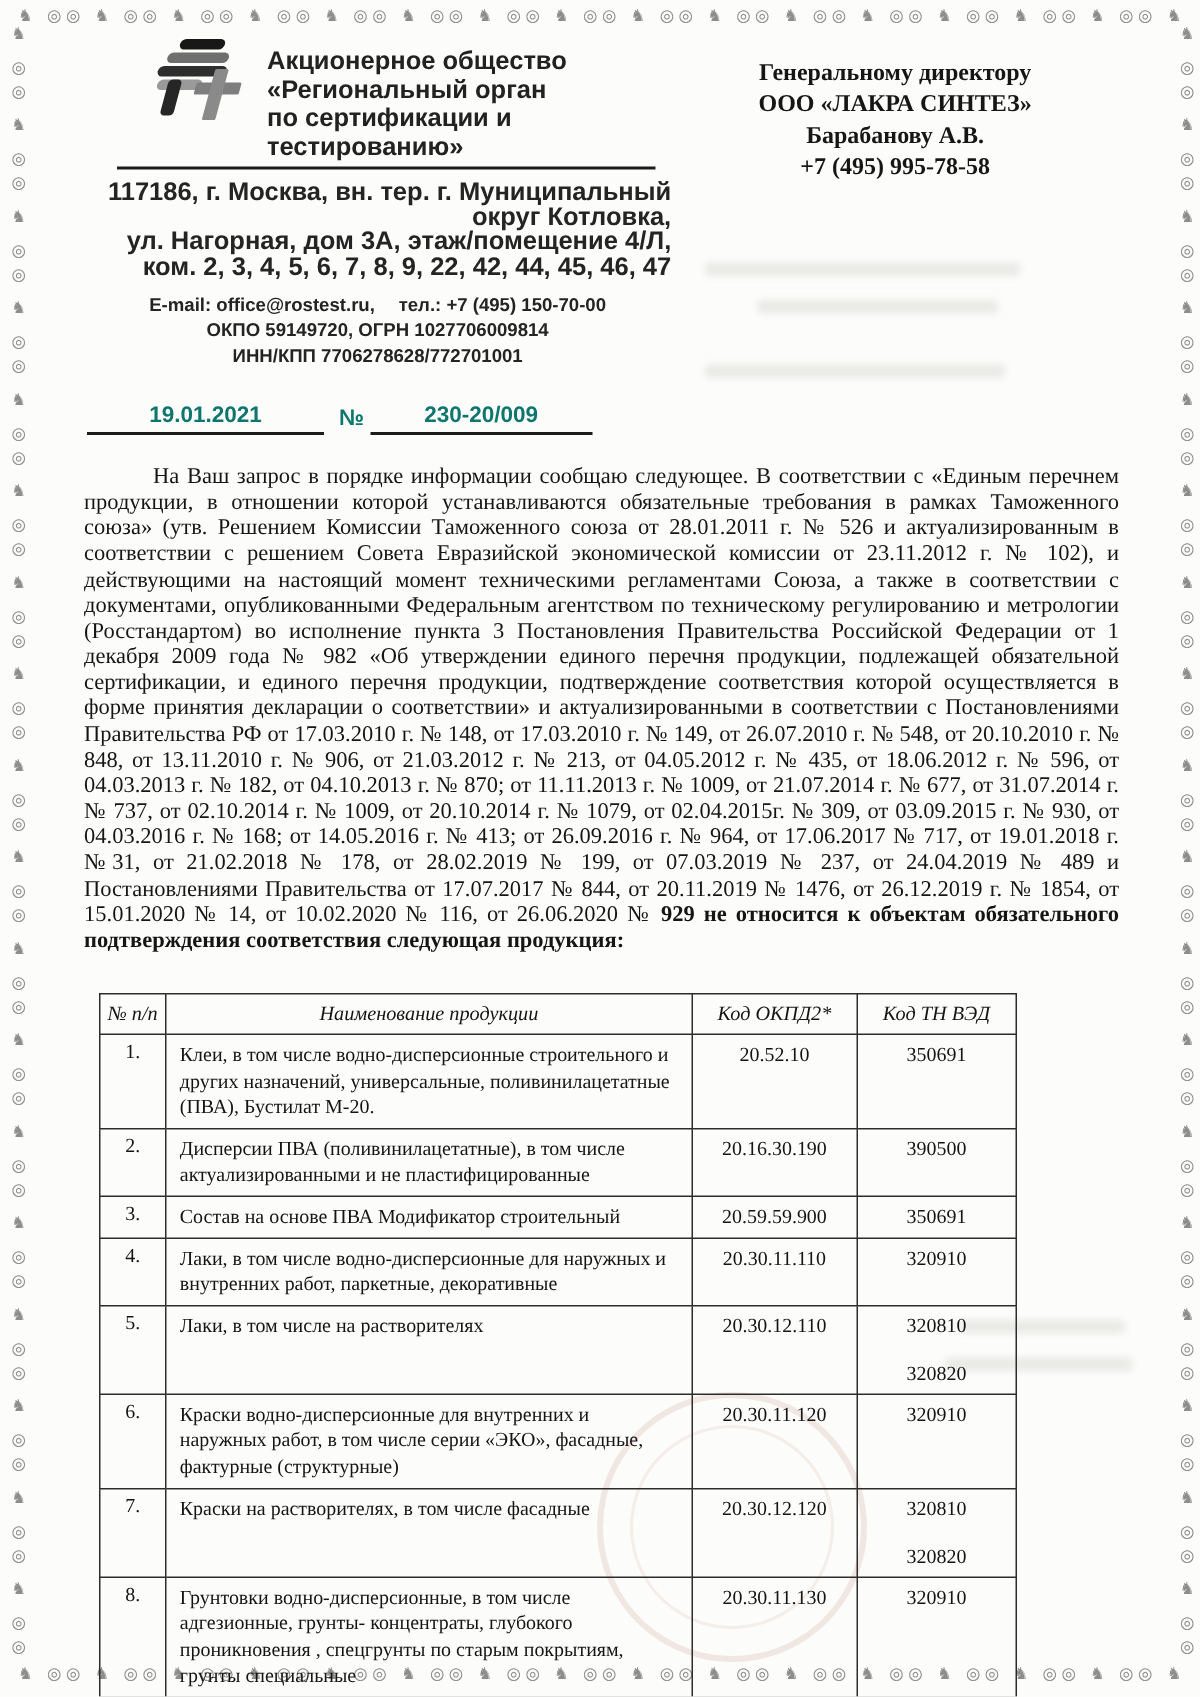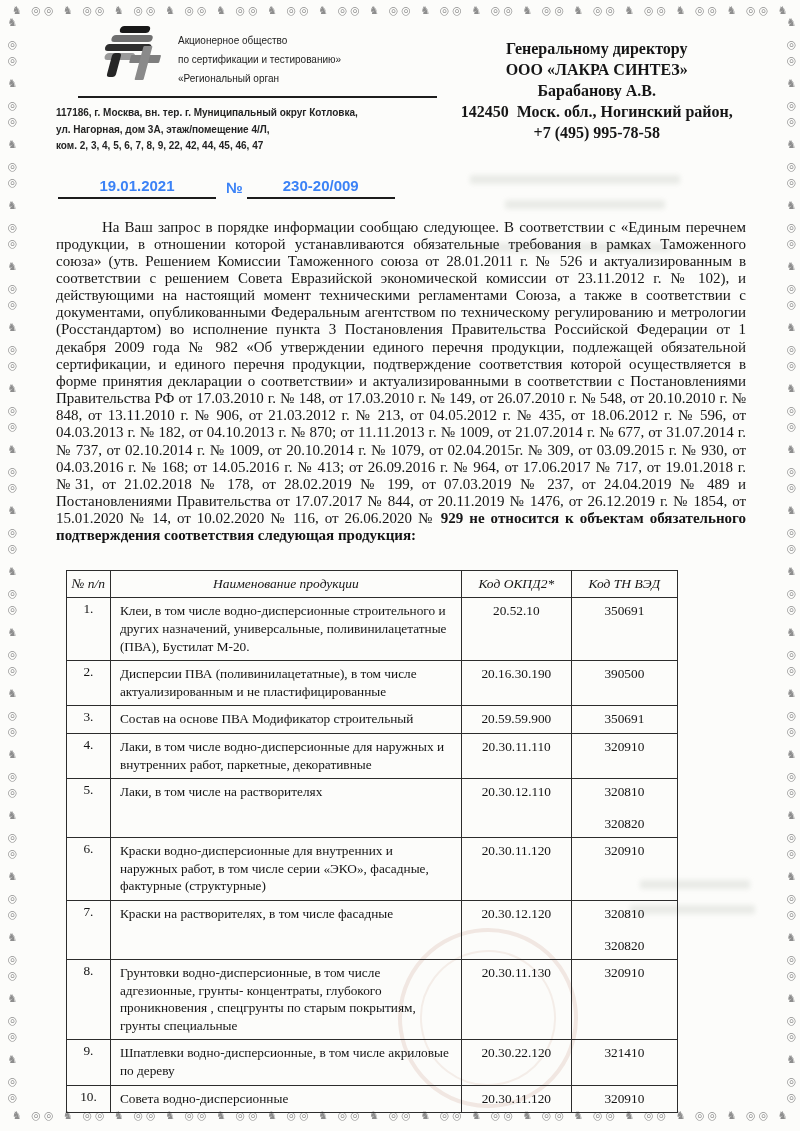--- a/index.html
+++ b/index.html
@@ -34,40 +34,40 @@
 
   
   .content{position:absolute;left:56px;top:22px;width:690px;}
 
   
   .letterhead{display:flex;justify-content:space-between;}
   .lh-left{width:400px;font-family:"Liberation Sans",sans-serif;}
   .lh-logo-row{display:flex;align-items:flex-start;padding-left:28px;}
   .lh-logo{flex:0 0 auto;margin-right:14px;}
   .org-name{
-    font-weight:normal;font-size:10px;line-height:19px;color:#222;
+    font-weight:bold;font-size:17px;line-height:19px;color:#222;
     padding-top:9px;
   }
   .lh-divider{border-top:2.4px solid #1d1d1d;margin:4px 10px 7px 22px;}
   .lh-address{
-    text-align:left;font-weight:bold;font-size:10px;line-height:16.5px;color:#242424;
+    text-align:right;font-weight:bold;font-size:17px;line-height:16.5px;color:#242424;
   }
   .lh-contacts{
     text-align:center;font-weight:bold;font-size:12.4px;line-height:17px;color:#242424;
     margin-top:9px;
   }
   .recipient{
     width:305px;padding-top:16px;
     text-align:center;font-weight:bold;font-size:16px;line-height:21px;color:#161616;
   }
   
   .date-row{
     display:flex;align-items:flex-end;
     margin-top:22px;margin-left:2px;
-    font-family:"Liberation Sans",sans-serif;font-weight:bold;font-size:15px;color:#3b82f6;
+    font-family:"Liberation Sans",sans-serif;font-weight:bold;font-size:15px;color:#0f766e;
   }
   .date-field{width:158px;text-align:center;border-bottom:2px solid #1c1c1c;padding-bottom:3px;}
   .no-label{margin:0 4px 3px 10px;}
   .num-field{width:148px;text-align:center;border-bottom:2px solid #1c1c1c;padding-bottom:3px;}
 
   
   .letter-body{
     margin-top:20px;
     font-size:15px;line-height:17.15px;
     text-align:justify;text-indent:46px;
@@ -141,37 +141,41 @@
                 <rect x="12" y="22" width="46" height="7" rx="3.5" fill="#2e2e2e"></rect>
                 <rect x="14" y="31" width="30" height="7" rx="3.5" fill="#9a9a9a"></rect>
                 <rect x="21" y="31" width="9" height="24" rx="3" fill="#262626"></rect>
                 <rect x="40" y="33" width="30" height="8" rx="1" fill="#7e7e7e"></rect>
                 <rect x="50" y="24" width="9" height="34" rx="1" fill="#8a8a8a"></rect>
               </g>
             </svg>
           </span>
           <div class="org-name">
             <div>Акционерное общество</div>
+            <div>«Региональный орган</div>
             <div>по сертификации и тестированию»</div>
-            <div>«Региональный орган</div>
           </div>
         </div>
         <div class="lh-divider"></div>
         <div class="lh-address">
           <div>117186, г. Москва, вн. тер. г. Муниципальный округ Котловка,</div>
           <div>ул. Нагорная, дом 3А, этаж/помещение 4/Л,</div>
           <div>ком. 2, 3, 4, 5, 6, 7, 8, 9, 22, 42, 44, 45, 46, 47</div>
         </div>
+        <div class="lh-contacts">
+          <div>E-mail: office@rostest.ru,  тел.: +7 (495) 150-70-00</div>
+          <div>ОКПО 59149720, ОГРН 1027706009814</div>
+          <div>ИНН/КПП 7706278628/772701001</div>
+        </div>
       </div>
 
       <div class="recipient">
         <div>Генеральному директору</div>
         <div>ООО «ЛАКРА СИНТЕЗ»</div>
         <div>Барабанову А.В.</div>
-        <div>142450 Моск. обл., Ногинский район,</div>
         <div>+7 (495) 995-78-58</div>
       </div>
     </div>
 
     <div class="date-row">
       <span class="date-field">19.01.2021</span>
       <span class="no-label">№</span>
       <span class="num-field">230-20/009</span>
     </div>
 
@@ -188,21 +192,21 @@
       </thead>
       <tbody>
         <tr>
           <td class="c-num">1.</td>
           <td class="c-name">Клеи, в том числе водно-дисперсионные строительного и других назначений, универсальные, поливинилацетатные (ПВА), Бустилат М-20.</td>
           <td class="c-okpd">20.52.10</td>
           <td class="c-tnved">350691</td>
         </tr>
         <tr>
           <td class="c-num">2.</td>
-          <td class="c-name">Дисперсии ПВА (поливинилацетатные), в том числе актуализированным и не пластифицированные</td>
+          <td class="c-name">Дисперсии ПВА (поливинилацетатные), в том числе актуализированными и не пластифицированные</td>
           <td class="c-okpd">20.16.30.190</td>
           <td class="c-tnved">390500</td>
         </tr>
         <tr>
           <td class="c-num">3.</td>
           <td class="c-name">Состав на основе ПВА Модификатор строительный</td>
           <td class="c-okpd">20.59.59.900</td>
           <td class="c-tnved">350691</td>
         </tr>
         <tr>

